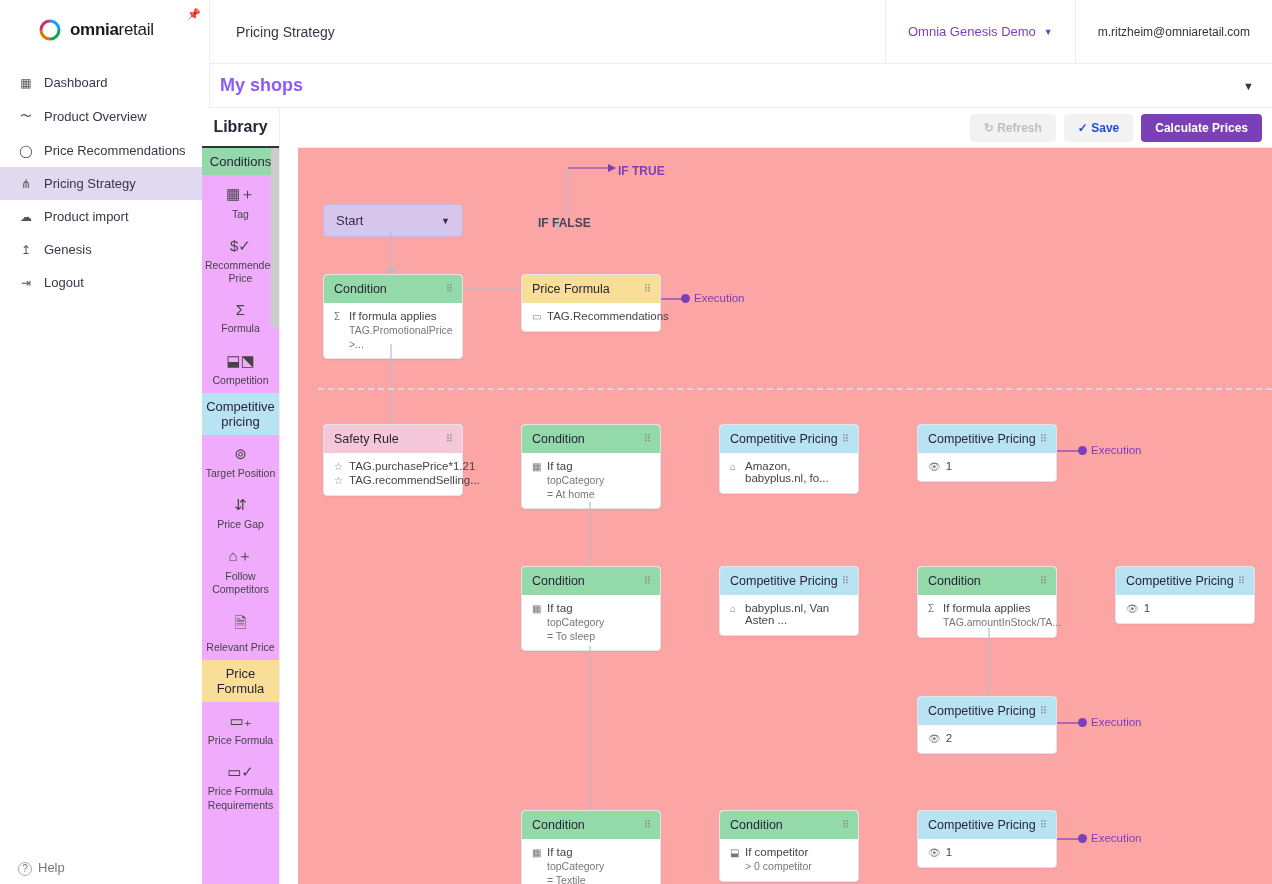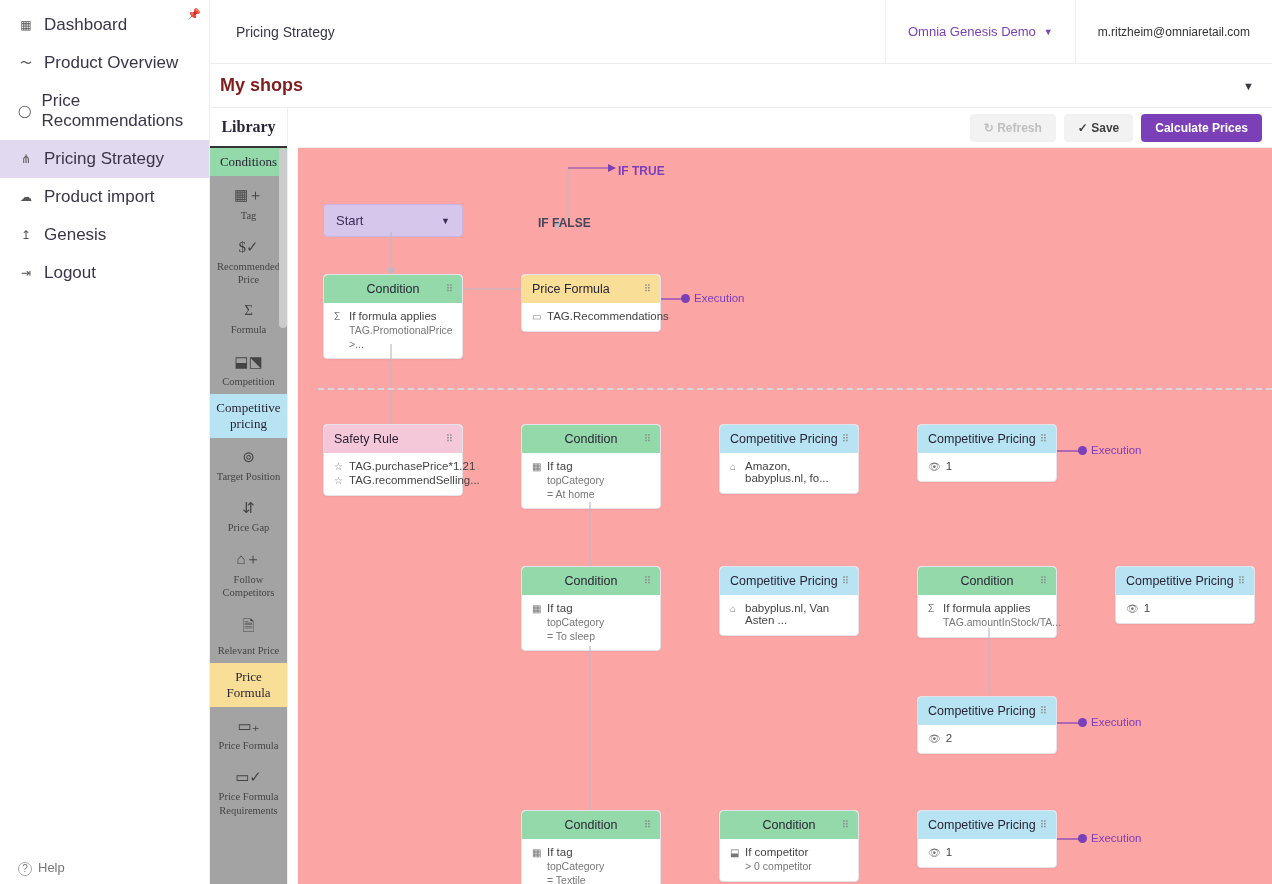--- a/index.html
+++ b/index.html
@@ -9,68 +9,68 @@
 .sidebar { position: absolute; left: 0; top: 0; width: 210px; height: 100%; background: #fff; border-right: 1px solid #eee; }
 .logo-wrap { display: flex; align-items: center; padding: 18px 20px 18px 38px; }
 .logo-circle { width: 24px; height: 24px; margin-right: 8px; }
 .logo-text { font-size: 17px; font-weight: 400; color: #1a1a1a; letter-spacing: -.3px; }
 .logo-text b { font-weight: 600; }
 .pin-icon { position: absolute; right: 8px; top: 8px; color: #bbb; font-size: 11px; }
 .nav { padding-top: 6px; }
 .nav-item { display: flex; align-items: center; padding: 9px 18px; cursor: pointer; color: #3a3548; }
 .nav-item.active { background: #e0d9ef; }
 .nav-item .ni-icon { width: 16px; text-align: center; margin-right: 10px; font-size: 12px; color: #555; }
-.nav-item .ni-label { font-size: 17px; }
+.nav-item .ni-label { font-size: 13px; }
 .help-footer { position: absolute; bottom: 8px; left: 18px; color: #777; font-size: 13px; }
 .help-footer .q { display:inline-block; width:14px; height:14px; border:1px solid #aaa; border-radius:50%; text-align:center; line-height:12px; font-size:10px; margin-right:6px;}
 
 
 .topbar { position: absolute; left: 210px; top: 0; right: 0; height: 64px; border-bottom: 1px solid #eee; display: flex; align-items: center; }
 .topbar .crumb { padding-left: 26px; font-size: 14px; color: #3a3548; flex: 1; }
 .topbar .sel { border-left: 1px solid #eee; border-right: 1px solid #eee; height: 100%; min-width: 175px; padding: 12px 22px; display: flex; align-items: center; color: #7b3fb8; font-size: 13px; cursor: pointer; }
 .topbar .sel .caret { margin-left: 8px; font-size: 9px; }
 .topbar .user { padding: 0 22px; font-size: 12px; color: #333; }
 
 
 .subhead { position: absolute; left: 210px; top: 64px; right: 0; height: 44px; border-bottom: 1px solid #eee; display:flex; align-items:center; padding: 0 18px 0 10px; }
-.subhead h2 { font-size: 18px; font-weight: 600; color:#7f1d1d; }
+.subhead h2 { font-size: 18px; font-weight: 600; color:#8b5cf6; }
 .subhead .collapse { margin-left: auto; font-size: 11px; }
 
 
-.library { position: absolute; left: 210px; top: 108px; width: 78px; bottom: 0; border-right: 1px solid #eee; background:#a3a3a3;font-family:Liberation Serif, serif; }
+.library { position: absolute; left: 202px; top: 108px; width: 78px; bottom: 0; border-right: 1px solid #eee; background:#f0abfc; }
 .library-tab { height: 40px; display:flex; align-items:center; justify-content:center; font-size:16px; font-weight:600; border-bottom:2px solid #333; color:#2a2536; background:#fff; }
 .lib-section { background:#93d9a9; color:#2a2536; font-size:13px; padding:6px 4px; text-align:center; font-weight:500; }
 .lib-section.blue { background:#b7e3f3; }
 .lib-section.yellow { background:#f9de97; }
 .lib-item { padding: 10px 2px 6px; text-align:center; cursor:pointer; }
 .lib-item .li-icon { font-size:15px; color:#444; display:block; margin-bottom:4px; }
 .lib-item .li-label { font-size:10.5px; color:#444; line-height:1.25; display:block; }
 .lib-scroll { position:absolute; right:0; top:40px; width:8px; height:180px; background:#ccc; border-radius:4px; }
 
 
 .canvas-toolbar { position:absolute; left:298px; right:0; top:108px; height:40px; display:flex; align-items:center; justify-content:flex-end; padding-right:10px; gap:8px; border-bottom:1px solid #eee; }
 .btn { font-size:12px; padding:7px 14px; border-radius:4px; border:none; cursor:pointer; font-weight:600; }
 .btn.refresh { background:#f2f2f2; color:#bfbfbf; }
-.btn.save { background:#f2f2f2; color:#404040; }
+.btn.save { background:#f2f2f2; color:#1d4ed8; }
 .btn.calc { background:#7b3fb8; color:#fff; }
 
 
 .canvas { position:absolute; left:298px; right:0; top:148px; bottom:0; background:#fca5a5; overflow:hidden; }
 .dashed-divider { position:absolute; left:20px; right:0; border-top:2px dashed #d8d6df; }
 
 
 .node { position:absolute; width:140px; background:#fff; border:1px solid #e5e3ea; border-radius:4px; box-shadow:0 1px 2px rgba(0,0,0,.05); font-size:11.5px; }
 .node .nh { padding:7px 10px; font-weight:500; font-size:12.5px; border-radius:4px 4px 0 0; position:relative; color:#2a2536; }
 .node .nh .drag { position:absolute; right:8px; top:8px; color:#888; font-size:10px; letter-spacing:1px; }
 .node .nb { padding:7px 10px; color:#444; }
 .node .nb .row { display:flex; align-items:flex-start; gap:5px; margin-bottom:2px; }
 .node .nb .ic { font-size:10px; color:#777; margin-top:1px; min-width:10px; }
 .node .nb .main { font-weight:500; }
 .node .nb .sub { color:#777; font-size:10.5px; margin-left:15px; line-height:1.3; }
-.nh.green { background:#93d9a9;text-align:center; }
+.nh.green { background:#93d9a9; }
 .nh.blue  { background:#b7e3f3; }
 .nh.yellow{ background:#f9de97; }
 .nh.pink  { background:#f4c8d9; }
 
 .start-node { position:absolute; width:140px; background:#d6c6ec; border:1px solid #c8b5e3; border-radius:4px; padding:8px 12px; font-size:13px; color:#3a2a55; display:flex; align-items:center; justify-content:space-between; }
 .start-node .caret { font-size:9px; }
 
 
 .flow-label { position:absolute; font-size:12px; font-weight:600; }
 .iftrue { color:#7b3fb8; }
@@ -83,20 +83,29 @@
 svg.flow path, svg.flow line { stroke:#bdb9c7; stroke-width:1.2; fill:none; }
 svg.flow .purple { stroke:#7b3fb8; }
 svg.flow .arrow { fill:#7b3fb8; }
 svg.flow .arrow-gray { fill:#bdb9c7; }
 </style>
 </head>
 <body>
 
 <div class="sidebar">
   <span class="pin-icon">📌</span>
+  <div class="logo-wrap">
+    <svg class="logo-circle" viewBox="0 0 24 24">
+      <circle cx="12" cy="12" r="9" fill="none" stroke="#16a34a" stroke-width="3" stroke-dasharray="14 60"></circle>
+      <circle cx="12" cy="12" r="9" fill="none" stroke="#d97706" stroke-width="3" stroke-dasharray="14 60" transform="rotate(90 12 12)"></circle>
+      <circle cx="12" cy="12" r="9" fill="none" stroke="#db2777" stroke-width="3" stroke-dasharray="14 60" transform="rotate(180 12 12)"></circle>
+      <circle cx="12" cy="12" r="9" fill="none" stroke="#0ea5e9" stroke-width="3" stroke-dasharray="14 60" transform="rotate(270 12 12)"></circle>
+    </svg>
+    <span class="logo-text"><b>omnia</b><span>retail</span></span>
+  </div>
   <div class="nav">
     <div class="nav-item">
         <span class="ni-icon">▦</span>
         <span class="ni-label">Dashboard</span>
       </div>
     <div class="nav-item">
         <span class="ni-icon">〜</span>
         <span class="ni-label">Product Overview</span>
       </div>
     <div class="nav-item">

